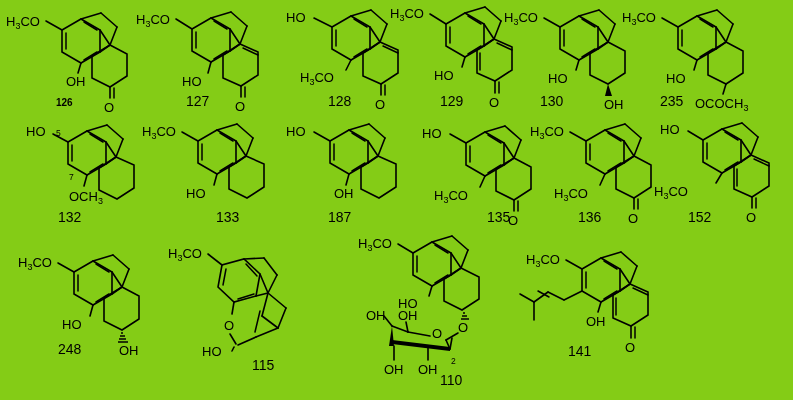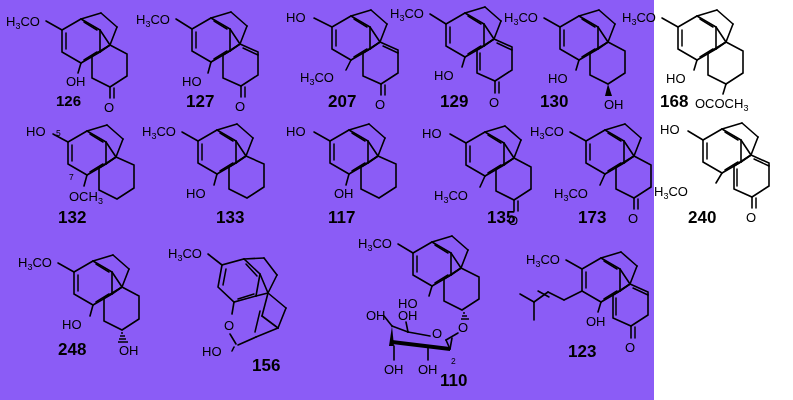--- a/index.html
+++ b/index.html
@@ -1,25 +1,25 @@
 <!DOCTYPE html>
 <html><head>
 <meta charset="utf-8">
 <style>
   html,body{margin:0;padding:0;background:#ffffff;}
   body{width:793px;height:400px;position:relative;overflow:hidden;
        font-family:"Liberation Sans",sans-serif;color:#000;}
-  #sheet{position:relative;width:654px;height:400px;background:#8b5cf6;}
+  #sheet{position:relative;width:793px;height:400px;background:#84cc16;}
   .struct{position:absolute;}
   .struct svg{display:block;overflow:visible;}
   text{font-family:"Liberation Sans",sans-serif;fill:#000;}
   .atom{font-size:13px;}
   .sub{font-size:9px;}
   .num{font-size:8.5px;}
-  .cid{font-size:17px;font-weight:bold;}
+  .cid{font-size:14px;font-weight:normal;}
   line,path,polygon,polyline{stroke:#000;}
   .bond{stroke-width:1.6;fill:none;stroke-linecap:round;}
   .bond2{stroke-width:1.5;fill:none;stroke-linecap:round;}
   .wedge{fill:#000;stroke:none;}
   .hash{stroke-width:1.5;stroke-linecap:butt;}
 </style>
 </head>
 <body>
 
 <div id="sheet">
@@ -42,21 +42,21 @@
   <line class="bond" x1="100" y1="30" x2="110" y2="45"></line>
   <line class="bond" x1="100" y1="52" x2="110" y2="45"></line>
 
   <polygon class="bond" points="110,45 127,54 127,76 110,87 92,78 92,56" fill="none"></polygon>
   <line class="bond" x1="110" y1="87" x2="110" y2="98"></line>
   <line class="bond2" x1="114" y1="88" x2="114" y2="98"></line>
   <text class="atom" x="104" y="112">O</text>
 </svg>
 </div>
 <div class="struct" style="left:56px;top:92px;">
-  <span class="cid" style="font-size:15px;font-weight:bold;">126</span>
+  <span class="cid" style="font-size:10px;font-weight:bold;">126</span>
 </div>
 
 <div class="struct" style="left:130px;top:0px;">
 <svg width="150" height="112">
   <text class="atom" x="6" y="24">H<tspan class="sub" dy="3">3</tspan><tspan dy="-3">CO</tspan></text>
   <line class="bond" x1="46" y1="19" x2="62" y2="29"></line>
   <polygon class="bond" points="62,29 62,51 81,62 100,51 100,29 81,18" fill="none"></polygon>
   <line class="bond2" x1="66" y1="32" x2="66" y2="48"></line>
   <line class="bond2" x1="84" y1="21" x2="97" y2="29"></line>
   <line class="bond2" x1="84" y1="59" x2="97" y2="51"></line>
@@ -95,21 +95,21 @@
   <line class="bond" x1="92" y1="27" x2="102" y2="42"></line>
   <line class="bond" x1="92" y1="49" x2="102" y2="42"></line>
   <polygon class="bond" points="102,42 120,50 120,73 103,84 85,76 85,53" fill="none"></polygon>
   <line class="bond2" x1="105" y1="46" x2="120" y2="53"></line>
   <line class="bond" x1="103" y1="84" x2="103" y2="95"></line>
   <line class="bond2" x1="107" y1="85" x2="107" y2="95"></line>
   <text class="atom" x="97" y="109">O</text>
 </svg>
 </div>
 <div class="struct" style="left:328px;top:92px;">
-  <span class="cid">207</span>
+  <span class="cid">128</span>
 </div>
 
 <div class="struct" style="left:388px;top:0px;">
 <svg width="150" height="112">
   <text class="atom" x="2" y="18">H<tspan class="sub" dy="3">3</tspan><tspan dy="-3">CO</tspan></text>
   <line class="bond" x1="42" y1="14" x2="58" y2="24"></line>
   <polygon class="bond" points="58,24 58,46 77,57 96,46 96,24 77,13" fill="none"></polygon>
   <line class="bond2" x1="62" y1="27" x2="62" y2="43"></line>
   <line class="bond2" x1="80" y1="16" x2="93" y2="24"></line>
   <line class="bond2" x1="80" y1="54" x2="93" y2="46"></line>
@@ -171,21 +171,21 @@
   <line class="bond" x1="97" y1="10" x2="113" y2="24"></line>
   <line class="bond" x1="113" y1="24" x2="106" y2="42"></line>
   <line class="bond" x1="96" y1="27" x2="106" y2="42"></line>
   <line class="bond" x1="96" y1="49" x2="106" y2="42"></line>
   <polygon class="bond" points="106,42 123,51 123,73 106,84 88,75 88,53" fill="none"></polygon>
   <line class="bond" x1="106" y1="84" x2="103" y2="94"></line>
   <text class="atom" x="75" y="108">OCOCH<tspan class="sub" dy="3">3</tspan></text>
 </svg>
 </div>
 <div class="struct" style="left:660px;top:92px;">
-  <span class="cid">168</span>
+  <span class="cid">235</span>
 </div>
 
 <div class="struct" style="left:20px;top:118px;">
 <svg width="150" height="105">
   <text class="atom" x="6" y="18">HO</text>
   <text class="num" x="36" y="18">5</text>
   <line class="bond" x1="33" y1="16" x2="48" y2="24"></line>
   <polygon class="bond" points="48,24 48,46 67,57 86,46 86,24 67,13" fill="none"></polygon>
   <line class="bond2" x1="52" y1="27" x2="52" y2="43"></line>
   <line class="bond2" x1="70" y1="16" x2="83" y2="24"></line>
@@ -239,21 +239,21 @@
   <line class="bond" x1="67" y1="56" x2="64" y2="67"></line>
   <line class="bond" x1="67" y1="12" x2="87" y2="6"></line>
   <line class="bond" x1="87" y1="6" x2="103" y2="20"></line>
   <line class="bond" x1="103" y1="20" x2="96" y2="38"></line>
   <line class="bond" x1="86" y1="23" x2="96" y2="38"></line>
   <line class="bond" x1="86" y1="45" x2="96" y2="38"></line>
   <polygon class="bond" points="96,38 114,46 114,69 97,80 79,71 79,49" fill="none"></polygon>
 </svg>
 </div>
 <div class="struct" style="left:328px;top:208px;">
-  <span class="cid">117</span>
+  <span class="cid">187</span>
 </div>
 
 <div class="struct" style="left:418px;top:120px;">
 <svg width="150" height="110">
   <text class="atom" x="4" y="18">HO</text>
   <line class="bond" x1="32" y1="14" x2="48" y2="23"></line>
   <polygon class="bond" points="48,23 48,45 67,56 86,45 86,23 67,12" fill="none"></polygon>
   <line class="bond2" x1="52" y1="26" x2="52" y2="42"></line>
   <line class="bond2" x1="70" y1="15" x2="83" y2="23"></line>
   <line class="bond2" x1="70" y1="53" x2="83" y2="45"></line>
@@ -289,21 +289,21 @@
   <line class="bond" x1="113" y1="20" x2="106" y2="38"></line>
   <line class="bond" x1="96" y1="23" x2="106" y2="38"></line>
   <line class="bond" x1="96" y1="45" x2="106" y2="38"></line>
   <polygon class="bond" points="106,38 123,47 123,69 106,80 88,71 88,49" fill="none"></polygon>
   <line class="bond" x1="106" y1="80" x2="106" y2="91"></line>
   <line class="bond2" x1="110" y1="81" x2="110" y2="91"></line>
   <text class="atom" x="100" y="105">O</text>
 </svg>
 </div>
 <div class="struct" style="left:578px;top:208px;">
-  <span class="cid">173</span>
+  <span class="cid">136</span>
 </div>
 
 <div class="struct" style="left:648px;top:118px;">
 <svg width="145" height="110">
   <text class="atom" x="12" y="16">HO</text>
   <line class="bond" x1="40" y1="13" x2="55" y2="22"></line>
   <polygon class="bond" points="55,22 55,44 74,55 93,44 93,22 74,11" fill="none"></polygon>
   <line class="bond2" x1="59" y1="25" x2="59" y2="41"></line>
   <line class="bond2" x1="77" y1="14" x2="90" y2="22"></line>
   <line class="bond2" x1="77" y1="52" x2="90" y2="44"></line>
@@ -316,21 +316,21 @@
   <line class="bond" x1="93" y1="44" x2="103" y2="37"></line>
   <polygon class="bond" points="103,37 121,45 121,68 104,79 86,71 86,48" fill="none"></polygon>
   <line class="bond2" x1="106" y1="41" x2="121" y2="48"></line>
   <line class="bond2" x1="89" y1="51" x2="89" y2="68"></line>
   <line class="bond" x1="104" y1="79" x2="104" y2="90"></line>
   <line class="bond2" x1="108" y1="80" x2="108" y2="90"></line>
   <text class="atom" x="98" y="104">O</text>
 </svg>
 </div>
 <div class="struct" style="left:688px;top:208px;">
-  <span class="cid">240</span>
+  <span class="cid">152</span>
 </div>
 
 <div class="struct" style="left:14px;top:245px;">
 <svg width="160" height="115">
   <text class="atom" x="4" y="22">H<tspan class="sub" dy="3">3</tspan><tspan dy="-3">CO</tspan></text>
   <line class="bond" x1="44" y1="18" x2="60" y2="27"></line>
   <polygon class="bond" points="60,27 60,49 79,60 98,49 98,27 79,16" fill="none"></polygon>
   <line class="bond2" x1="64" y1="30" x2="64" y2="46"></line>
   <line class="bond2" x1="82" y1="19" x2="95" y2="27"></line>
   <line class="bond2" x1="82" y1="57" x2="95" y2="49"></line>
@@ -379,21 +379,21 @@
   <line class="bond" x1="108" y1="53" x2="126" y2="68"></line>
   <line class="bond" x1="126" y1="68" x2="118" y2="88"></line>
   <line class="bond" x1="118" y1="88" x2="96" y2="97"></line>
   <line class="bond" x1="96" y1="97" x2="78" y2="105"></line>
   <line class="bond" x1="108" y1="53" x2="102" y2="76"></line>
   <line class="bond" x1="102" y1="76" x2="118" y2="88"></line>
   <line class="bond2" x1="100" y1="71" x2="95" y2="92"></line>
 </svg>
 </div>
 <div class="struct" style="left:252px;top:356px;">
-  <span class="cid">156</span>
+  <span class="cid">115</span>
 </div>
 
 <div class="struct" style="left:336px;top:232px;">
 <svg width="200" height="145">
   <text class="atom" x="22" y="16">H<tspan class="sub" dy="3">3</tspan><tspan dy="-3">CO</tspan></text>
   <line class="bond" x1="62" y1="12" x2="77" y2="21"></line>
   <polygon class="bond" points="77,21 77,43 96,54 115,43 115,21 96,10" fill="none"></polygon>
   <line class="bond2" x1="81" y1="24" x2="81" y2="40"></line>
   <line class="bond2" x1="99" y1="13" x2="112" y2="21"></line>
   <line class="bond2" x1="99" y1="51" x2="112" y2="43"></line>
@@ -463,16 +463,16 @@
 
   <polygon class="bond" points="112,44 130,52 130,75 113,86 95,78 95,55" fill="none"></polygon>
   <line class="bond2" x1="115" y1="48" x2="130" y2="55"></line>
   <line class="bond2" x1="98" y1="58" x2="98" y2="75"></line>
   <line class="bond" x1="113" y1="86" x2="113" y2="98"></line>
   <line class="bond2" x1="117" y1="87" x2="117" y2="98"></line>
   <text class="atom" x="107" y="112">O</text>
 </svg>
 </div>
 <div class="struct" style="left:568px;top:342px;">
-  <span class="cid">123</span>
+  <span class="cid">141</span>
 </div>
 
 </div>
 
 </body></html>

